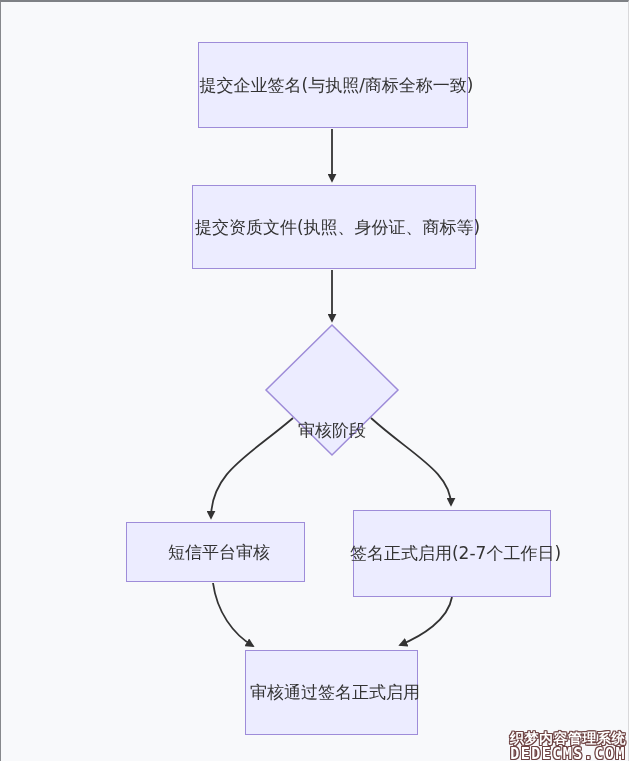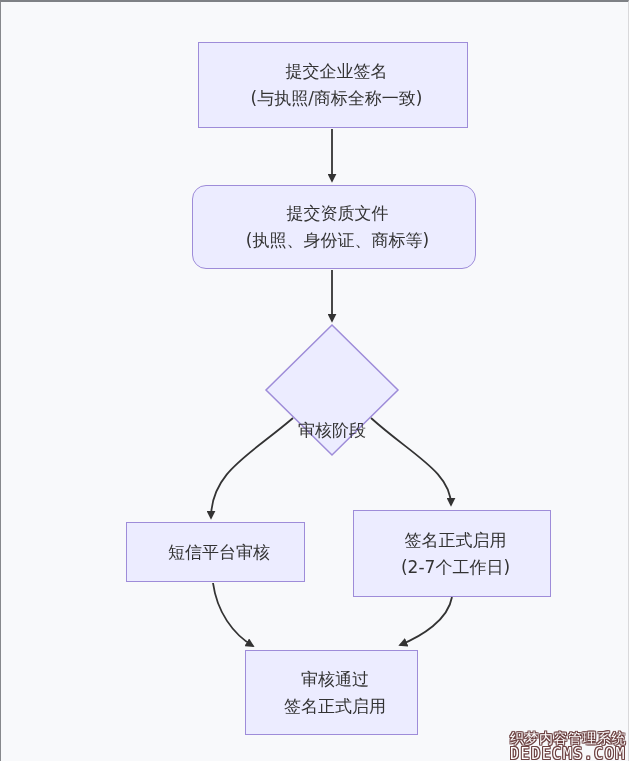--- a/index.html
+++ b/index.html
@@ -45,42 +45,41 @@
   }
   .node {
     position: absolute;
     box-sizing: border-box;
     background: var(--node-fill, #ececff);
     border: 1.5px solid var(--node-border, #9e8cd9);
     color: var(--text-color, #333333);
     font-size: 17px;
     line-height: 27px;
     display: flex;
-    flex-direction: column;
     align-items: center;
     justify-content: center;
     text-align: center;
     white-space: nowrap;
     padding-left: 7px;
   }
   .node span:empty { display: none; }
   .diamond-label {
     position: absolute;
     color: var(--text-color, #333333);
     font-size: 17px;
     line-height: 24px;
     text-align: center;
     white-space: nowrap;
   }
   .watermark {
     position: absolute;
     right: 5px;
     top: 730px;
-    text-align: center;
-    font-weight: normal;
+    text-align: right;
+    font-weight: bold;
     color: var(--wm-fill, #ffffff);
     text-shadow:
       -1px 0 0 var(--wm-outline, #6e4343),
        1px 0 0 var(--wm-outline, #6e4343),
        0 -1px 0 var(--wm-outline, #6e4343),
        0 1px 0 var(--wm-outline, #6e4343),
       -1px -1px 0 var(--wm-outline, #6e4343),
        1px -1px 0 var(--wm-outline, #6e4343),
       -1px 1px 0 var(--wm-outline, #6e4343),
        1px 1px 0 var(--wm-outline, #6e4343);
@@ -118,21 +117,21 @@
     <path class="edge" d="M452,597 C448,620 422,636 400,645" marker-end="url(#arrow)"></path>
 
     <polygon class="diamond-shape" points="332,325 398,390 332,455 266,390"></polygon>
   </svg>
 
   <div class="node" style="left:198px; top:42px; width:270px; height:86px;">
     <span>提交企业签名</span>
     <span>(与执照/商标全称一致)</span>
   </div>
 
-  <div class="node" style="left:192px; top:185px; width:284px; height:84px;border-radius:14px;">
+  <div class="node" style="left:192px; top:185px; width:284px; height:84px;">
     <span>提交资质文件</span>
     <span>(执照、身份证、商标等)</span>
   </div>
 
   <div class="diamond-label" style="left:266px; top:378px; width:132px;margin-top:40px;">审核阶段</div>
 
   <div class="node" style="left:126px; top:522px; width:179px; height:60px;">
     <span>短信平台审核</span>
   </div>
 

